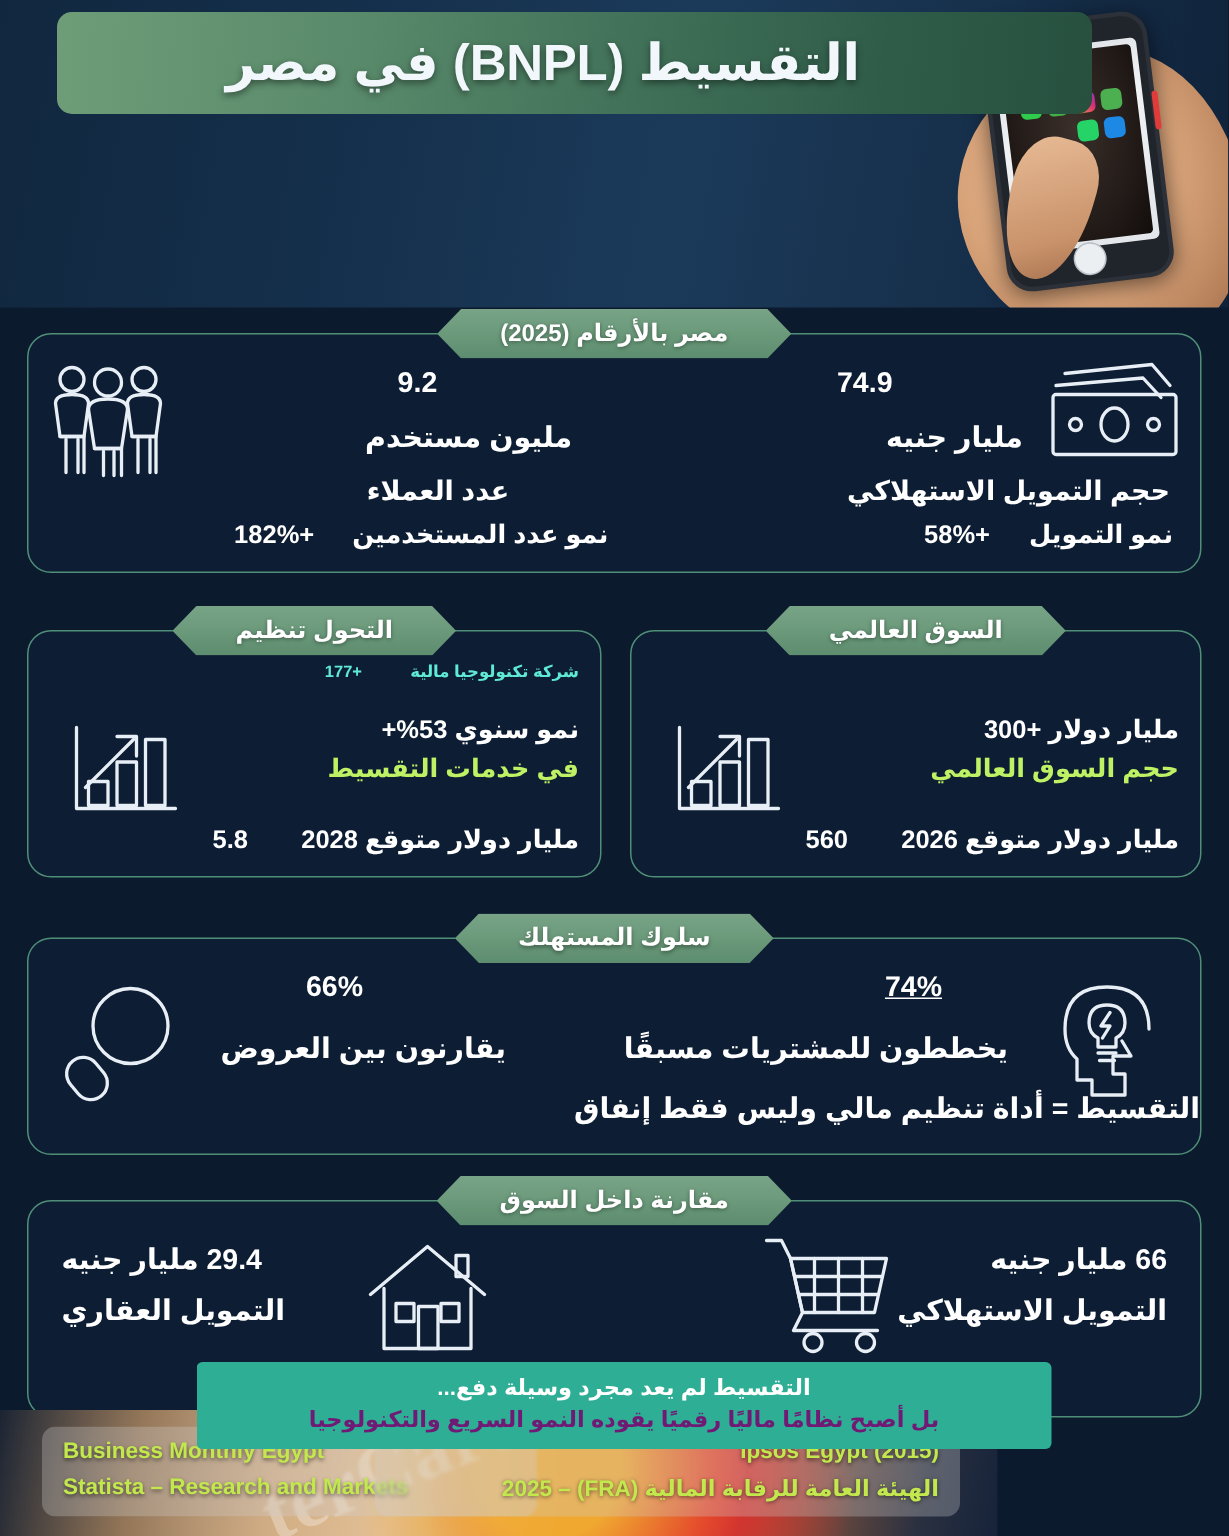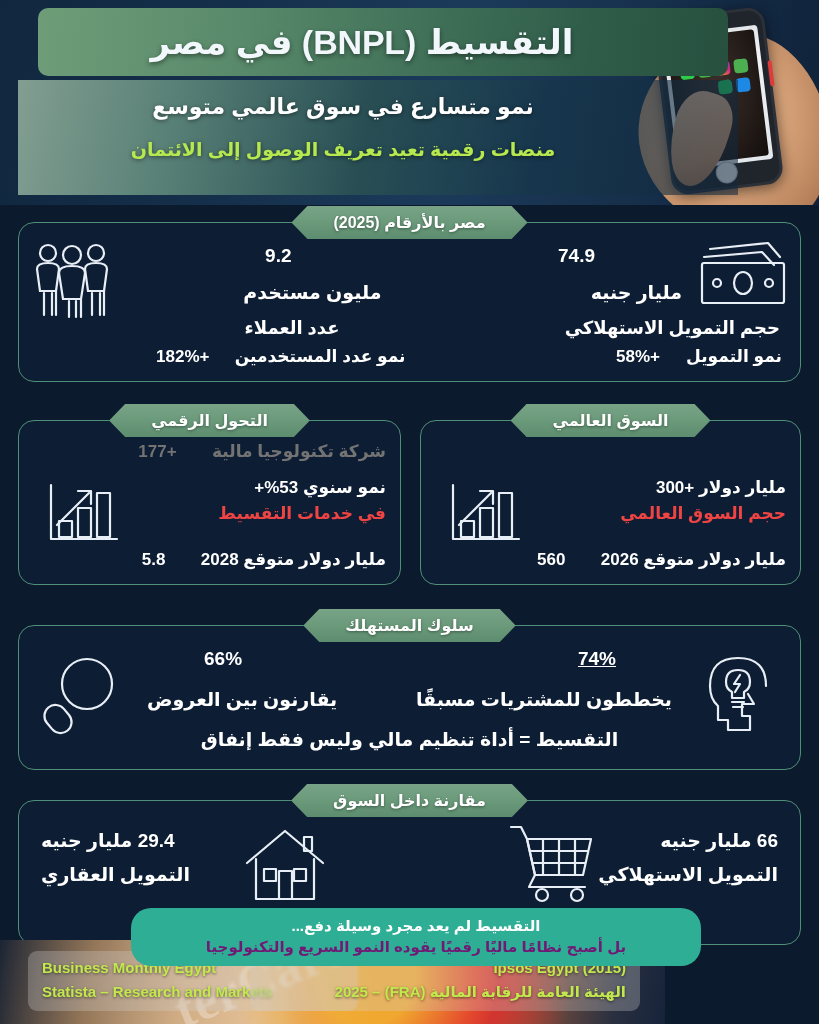--- a/index.html
+++ b/index.html
@@ -248,35 +248,35 @@
 
   .mini-chart-icon {
     position: absolute;
     left: 26px; top: 60px;
     width: 76px; height: 66px;
   }
   .row-a {
     position: absolute;
     top: 20px; right: 14px; left: 14px;
     text-align: right;
-    color: #737373; font-size: 17px; font-weight: 700;
+    color: #5eead4; font-size: 11px; font-weight: 700;
     white-space: nowrap;
   }
   .row-b {
     position: absolute;
     top: 56px; right: 14px; left: 110px;
     text-align: right;
     color: #fff; font-size: 17px; font-weight: 700;
     white-space: nowrap;
   }
   .row-c {
     position: absolute;
     top: 82px; right: 14px; left: 110px;
     text-align: right;
-    color: #ef4444; font-size: 17px; font-weight: 700;
+    color: #bef264; font-size: 17px; font-weight: 700;
     white-space: nowrap;
   }
   .row-d {
     position: absolute;
     bottom: 14px; right: 14px; left: 14px;
     text-align: right;
     color: #fff; font-size: 17px; font-weight: 700;
     white-space: nowrap;
   }
   .gap-pad { display: inline-block; width: 26px; }
@@ -289,21 +289,21 @@
   .b-pct {
     position: absolute; top: 22px;
     font-size: 19px; font-weight: 700; color: #fff;
   }
   .b-txt {
     position: absolute; top: 62px;
     font-size: 19px; font-weight: 700; color: #fff; white-space: nowrap;
   }
   .b-note {
     position: absolute; bottom: 18px; left: 0; right: 0;
-    text-align: center;
+    text-align: right;
     font-size: 19px; font-weight: 700; color: #fff;
   }
 
   
   #sec-compare { left: 18px; top: 800px; width: 783px; height: 145px; }
   #icon-house { position: absolute; left: 225px; top: 26px; width: 82px; height: 76px; }
   #icon-cart  { position: absolute; right: 205px; top: 22px; width: 86px; height: 82px; }
 
   .c-val {
     position: absolute; top: 28px;
@@ -312,21 +312,21 @@
   .c-lbl {
     position: absolute; top: 62px;
     font-size: 19px; font-weight: 700; color: #fff; white-space: nowrap;
   }
 
   .callout {
     position: absolute;
     left: 112px; bottom: -22px;
     width: 570px;
     background: #2fae96;
-    border-radius: 20px;
+    border-radius: 4px;
     padding: 7px 10px 9px;
     text-align: center;
     z-index: 6;
   }
   .callout-1 {
     color: #ffffff; font-size: 15px; font-weight: 700;
     line-height: 21px;
   }
   .callout-2 {
     color: #701a75; font-size: 15px; font-weight: 700;
@@ -415,24 +415,20 @@
         </div>
         <div class="phone-home"></div>
       </div>
       <div class="thumb"></div>
     </div>
 
     <div class="title-plate">
       <div class="title-text">التقسيط (BNPL) في مصر</div>
     </div>
 
-    <div class="subtitle-plate">
-      <div class="subtitle-1">نمو متسارع في سوق عالمي متوسع</div>
-      <div class="subtitle-2">منصات رقمية تعيد تعريف الوصول إلى الائتمان</div>
-    </div>
   </div>
 
   <div class="section" id="sec-egypt">
     <div class="section-banner">مصر بالأرقام (2025)</div>
 
     <div class="s1-half s1-right">
       <svg class="s1-icon" id="icon-money" viewBox="0 0 98 70">
         <path class="svg-stroke" d="M16 8 L74 2 L86 16"></path>
         <path class="svg-stroke" d="M10 16 L68 11 L80 24"></path>
         <rect class="svg-stroke" x="8" y="22" width="82" height="40" rx="2"></rect>
@@ -461,21 +457,21 @@
       </svg>
       <div class="s1-num" style="top:22px; right:118px;">9.2</div>
       <div class="s1-unit" style="top:58px; right:28px;">مليون مستخدم</div>
       <div class="s1-desc" style="top:94px; right:70px;">عدد العملاء</div>
       <div class="s1-growth" style="right:4px;">نمو عدد المستخدمين</div>
       <div class="s1-growth" style="right:200px;">+182%</div>
     </div>
   </div>
 
   <div class="section" id="sec-digital">
-    <div class="section-banner">التحول الرقمي</div>
+    <div class="section-banner">التحول تنظيم</div>
 
     <svg class="mini-chart-icon" viewBox="0 0 76 66">
       <path class="svg-stroke" d="M6 4 V58 H72"></path>
       <rect class="svg-stroke" x="14" y="40" width="13" height="16"></rect>
       <rect class="svg-stroke" x="33" y="27" width="13" height="29"></rect>
       <rect class="svg-stroke" x="52" y="12" width="13" height="44"></rect>
       <path class="svg-stroke" d="M12 44 L44 12"></path>
       <path class="svg-stroke" d="M33 10 H46 V23"></path>
     </svg>
 
@@ -525,21 +521,21 @@
     <svg id="icon-head" viewBox="0 0 84 82">
       <path class="svg-stroke" d="M72 34 q0 -28 -28 -28 q-28 0 -28 28 q0 13 8 20 v14 h10 v10 h22 v-14 h-8 v-12 h12 l-6 -10"></path>
       <path class="svg-stroke" d="M44 18 q-12 0 -12 12 q0 7 6 10 v6 h12 v-6 q6 -3 6 -10 q0 -12 -12 -12 z"></path>
       <path class="svg-stroke" d="M38 50 h12 M39 55 h10"></path>
       <path class="svg-stroke" d="M46 23 l-6 9 h6 l-5 8"></path>
     </svg>
 
     <div class="b-pct" style="left:185px;">66%</div>
     <div class="b-txt" style="left:128px;">يقارنون بين العروض</div>
 
-    <div class="b-pct" style="right:184px;text-decoration:underline;">74%</div>
+    <div class="b-pct" style="right:172px;text-decoration:underline;">74%</div>
     <div class="b-txt" style="right:128px;">يخططون للمشتريات مسبقًا</div>
 
     <div class="b-note">التقسيط = أداة تنظيم مالي وليس فقط إنفاق</div>
   </div>
 
   <div class="section" id="sec-compare">
     <div class="section-banner">مقارنة داخل السوق</div>
 
     <svg id="icon-cart" viewBox="0 0 86 82">
       <path class="svg-stroke" d="M2 4 h10 l6 12"></path>

